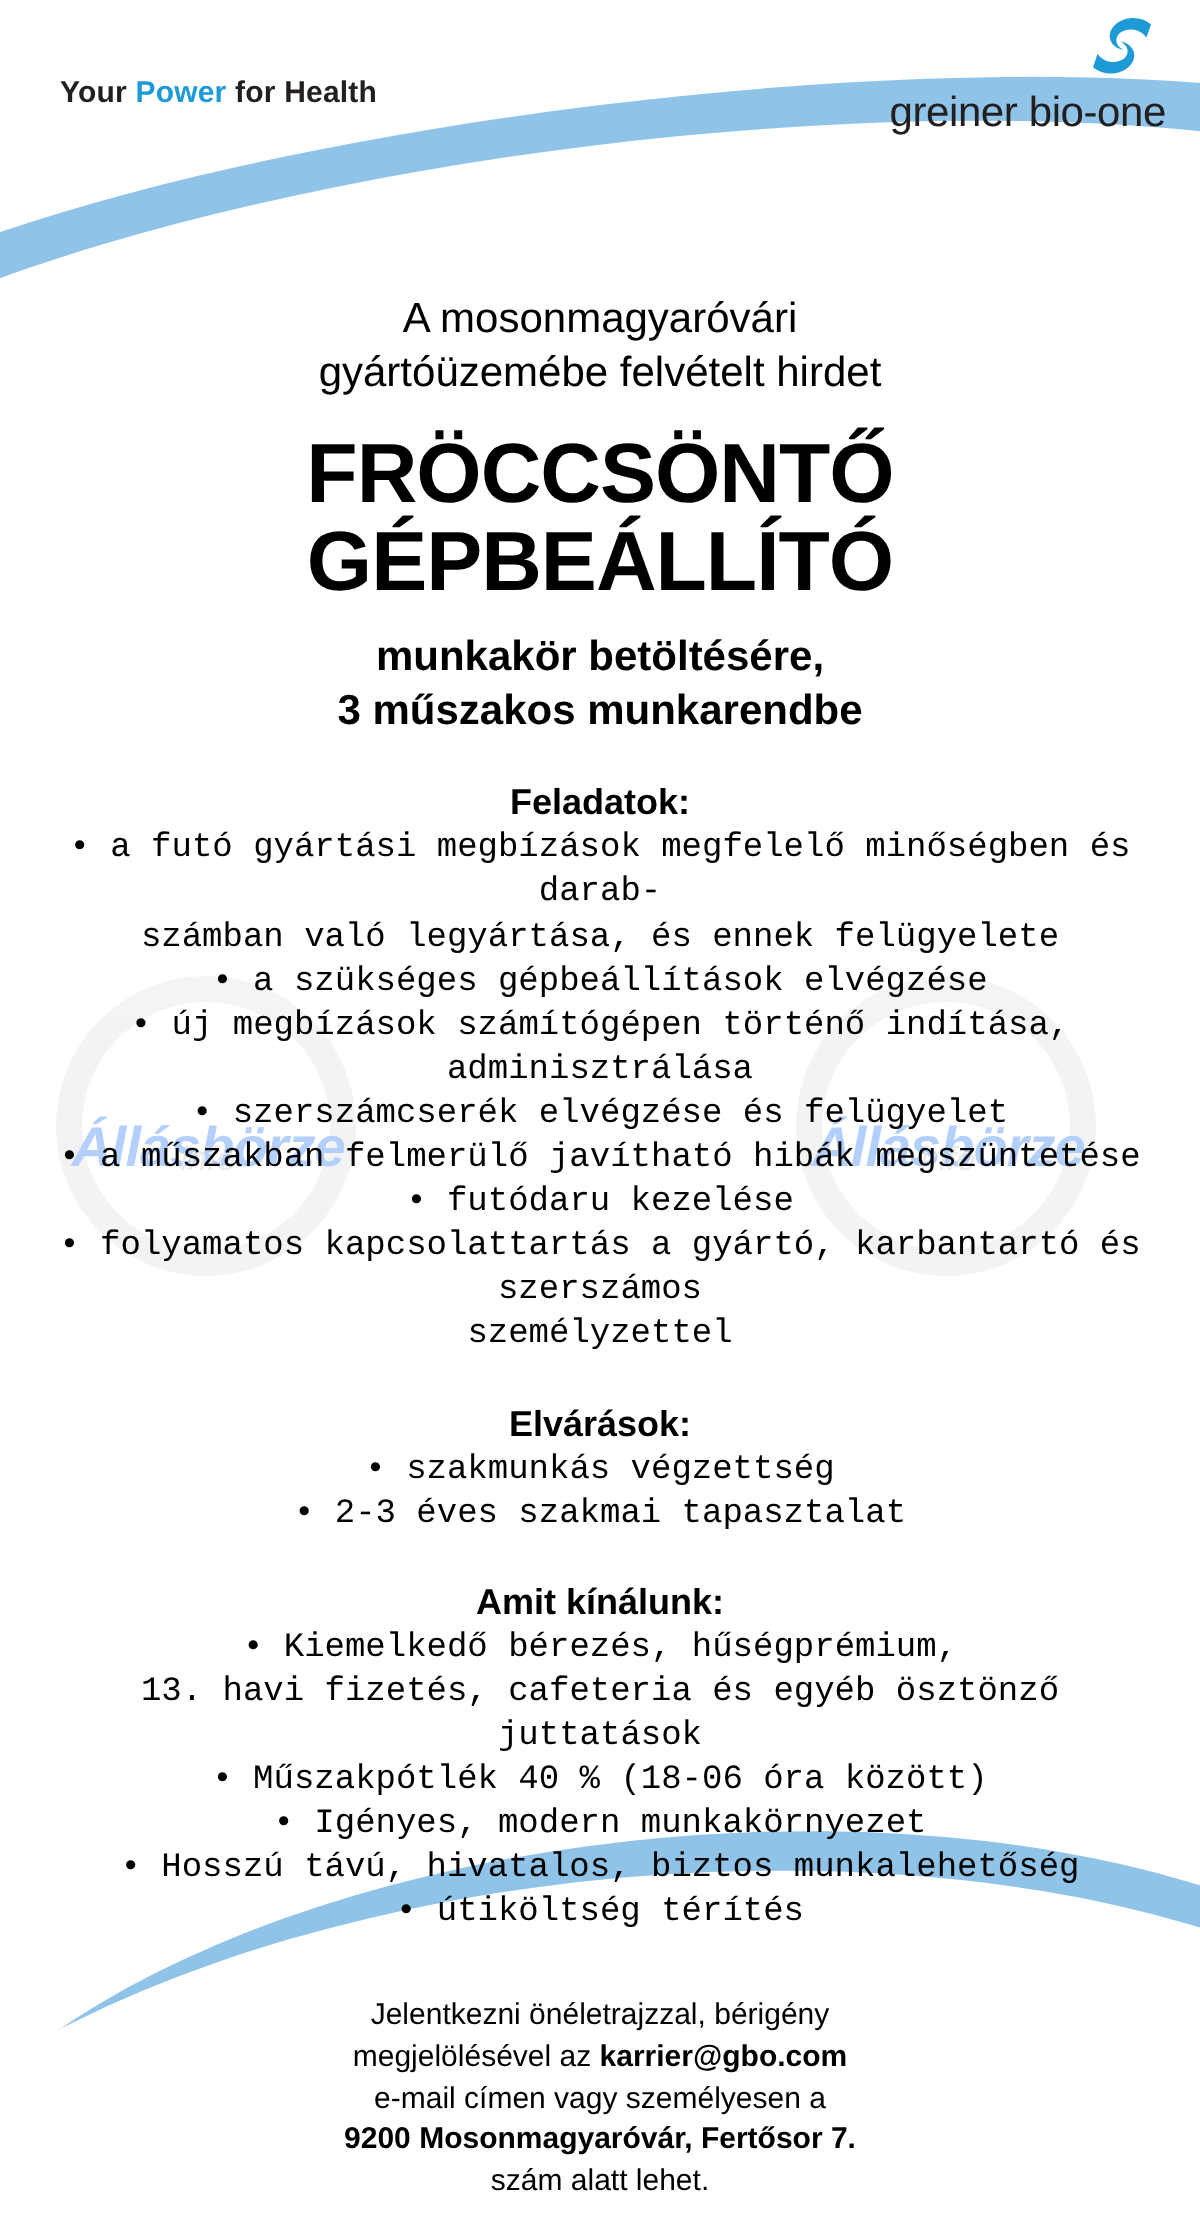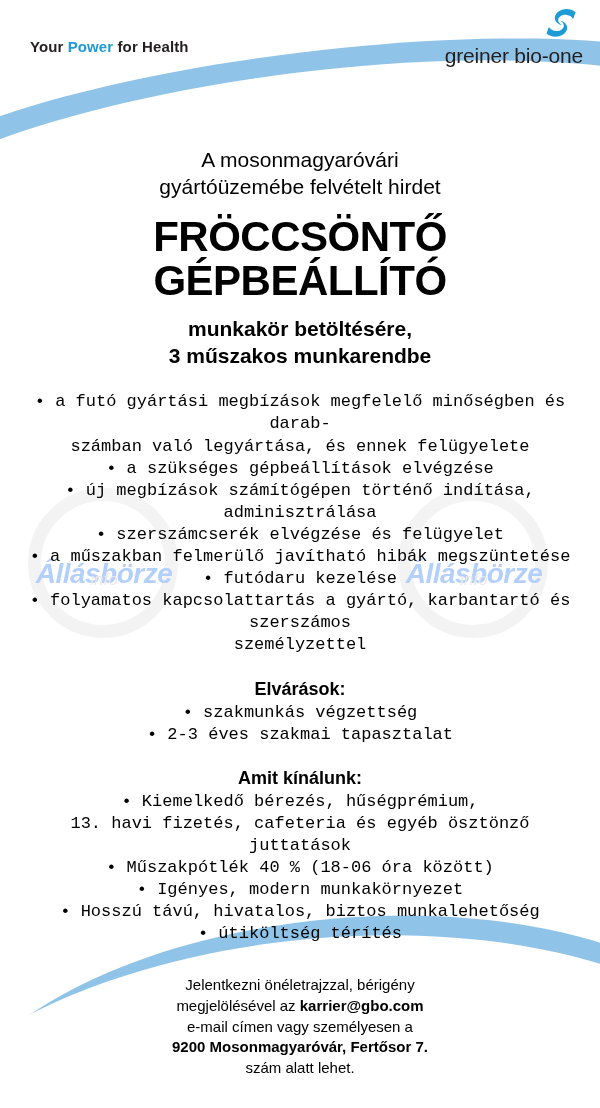--- a/index.html
+++ b/index.html
@@ -257,20 +257,21 @@
       <div>FRÖCCSÖNTŐ</div>
       <div>GÉPBEÁLLÍTÓ</div>
     </div>
 
     <div class="subtitle">
       <div>munkakör betöltésére,</div>
       <div>3 műszakos munkarendbe</div>
     </div>
 
     <div class="section">
+      <div class="section-heading">Feladatok:</div>
       <div class="bullets">
         <div class="li">• a futó gyártási megbízások megfelelő minőségben és darab-</div>
         <div class="li">számban való legyártása, és ennek felügyelete</div>
         <div class="li">• a szükséges gépbeállítások elvégzése</div>
         <div class="li">• új megbízások számítógépen történő indítása, adminisztrálása</div>
         <div class="li">• szerszámcserék elvégzése és felügyelet</div>
         <div class="li">• a műszakban felmerülő javítható hibák megszüntetése</div>
         <div class="li">• futódaru kezelése</div>
         <div class="li">• folyamatos kapcsolattartás a gyártó, karbantartó és szerszámos</div>
         <div class="li">személyzettel</div>

